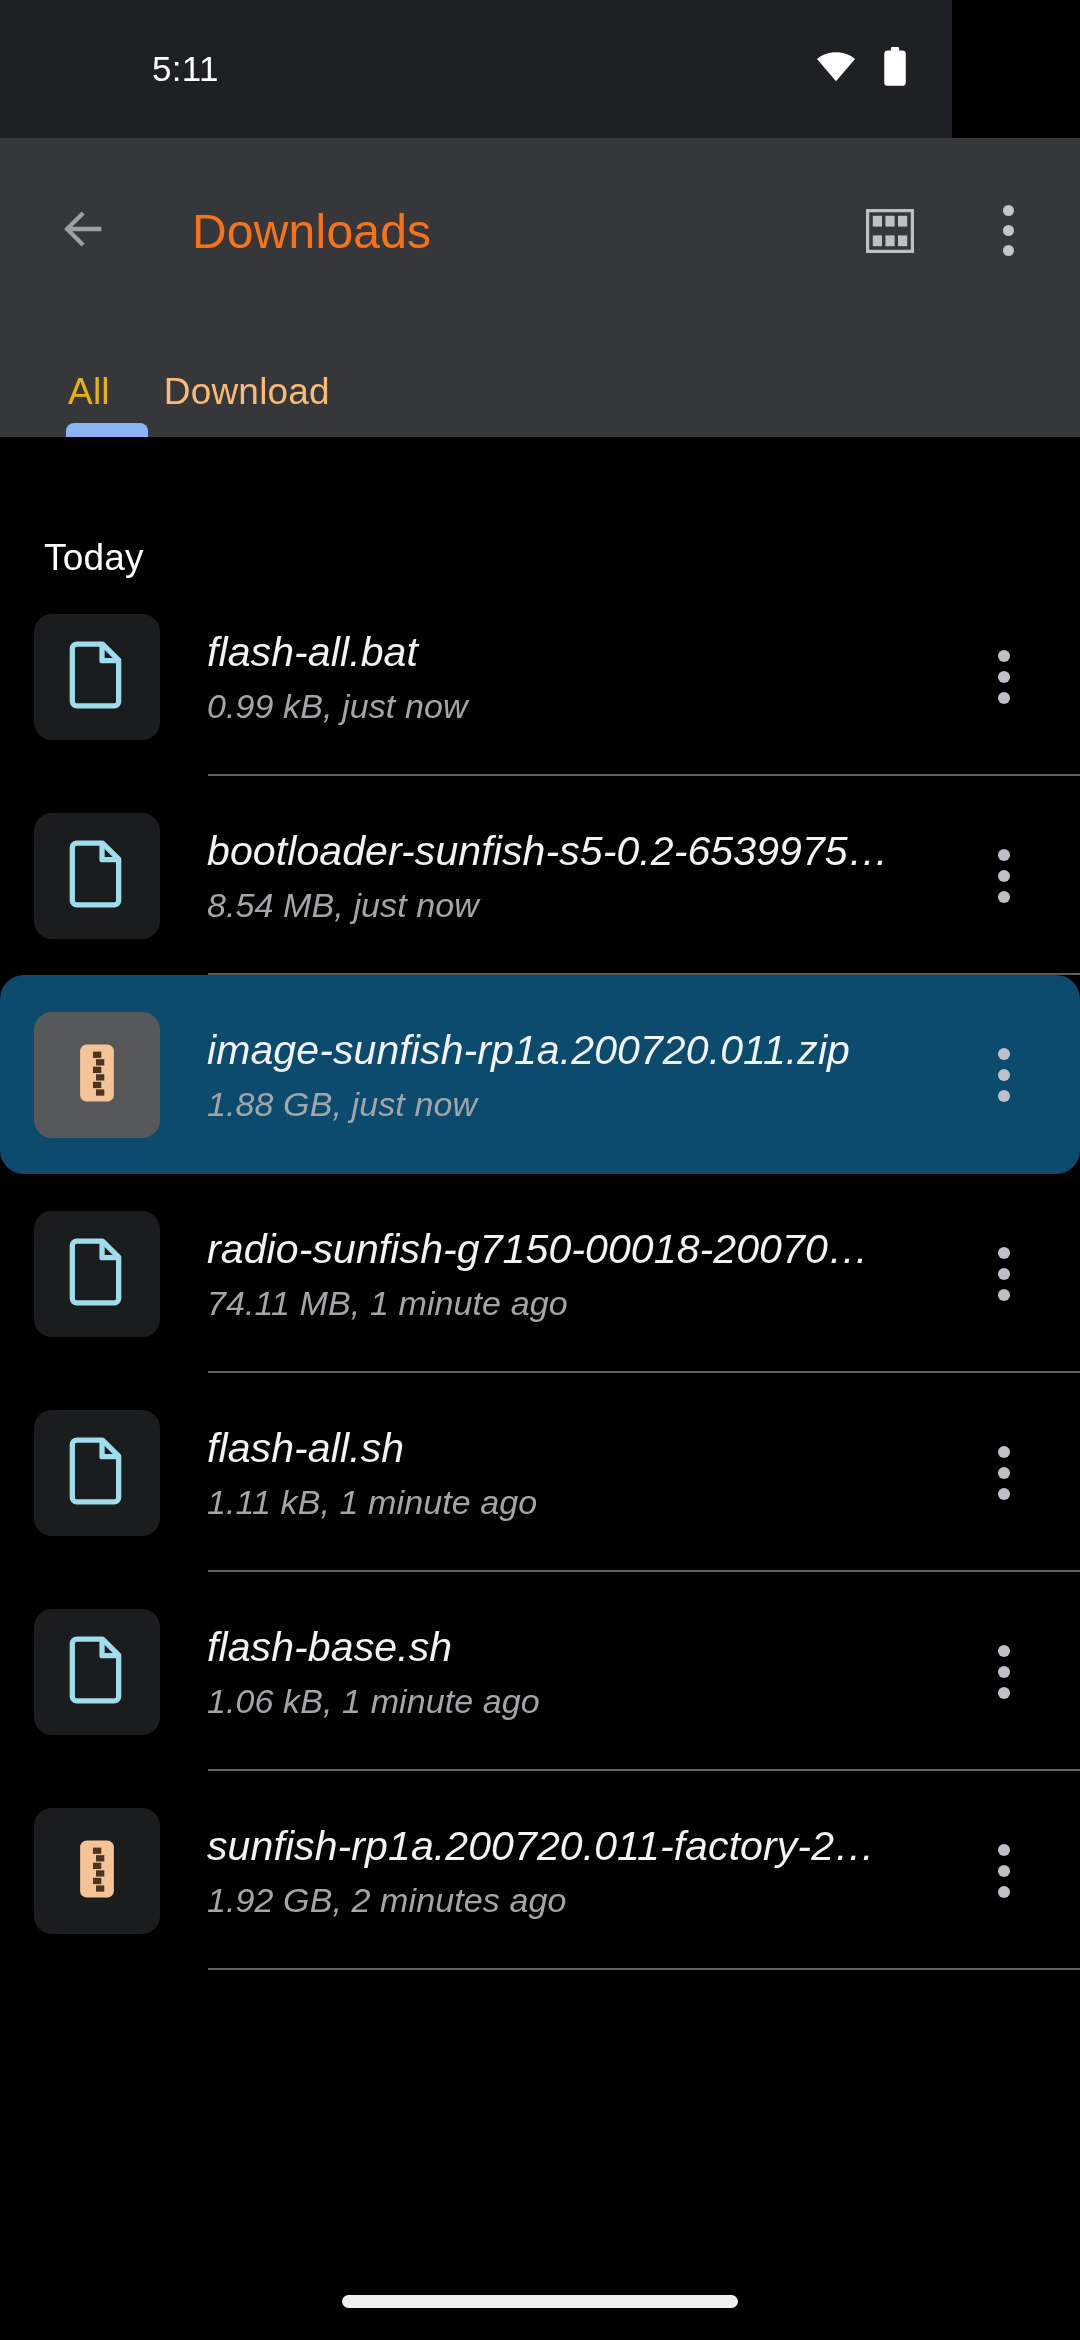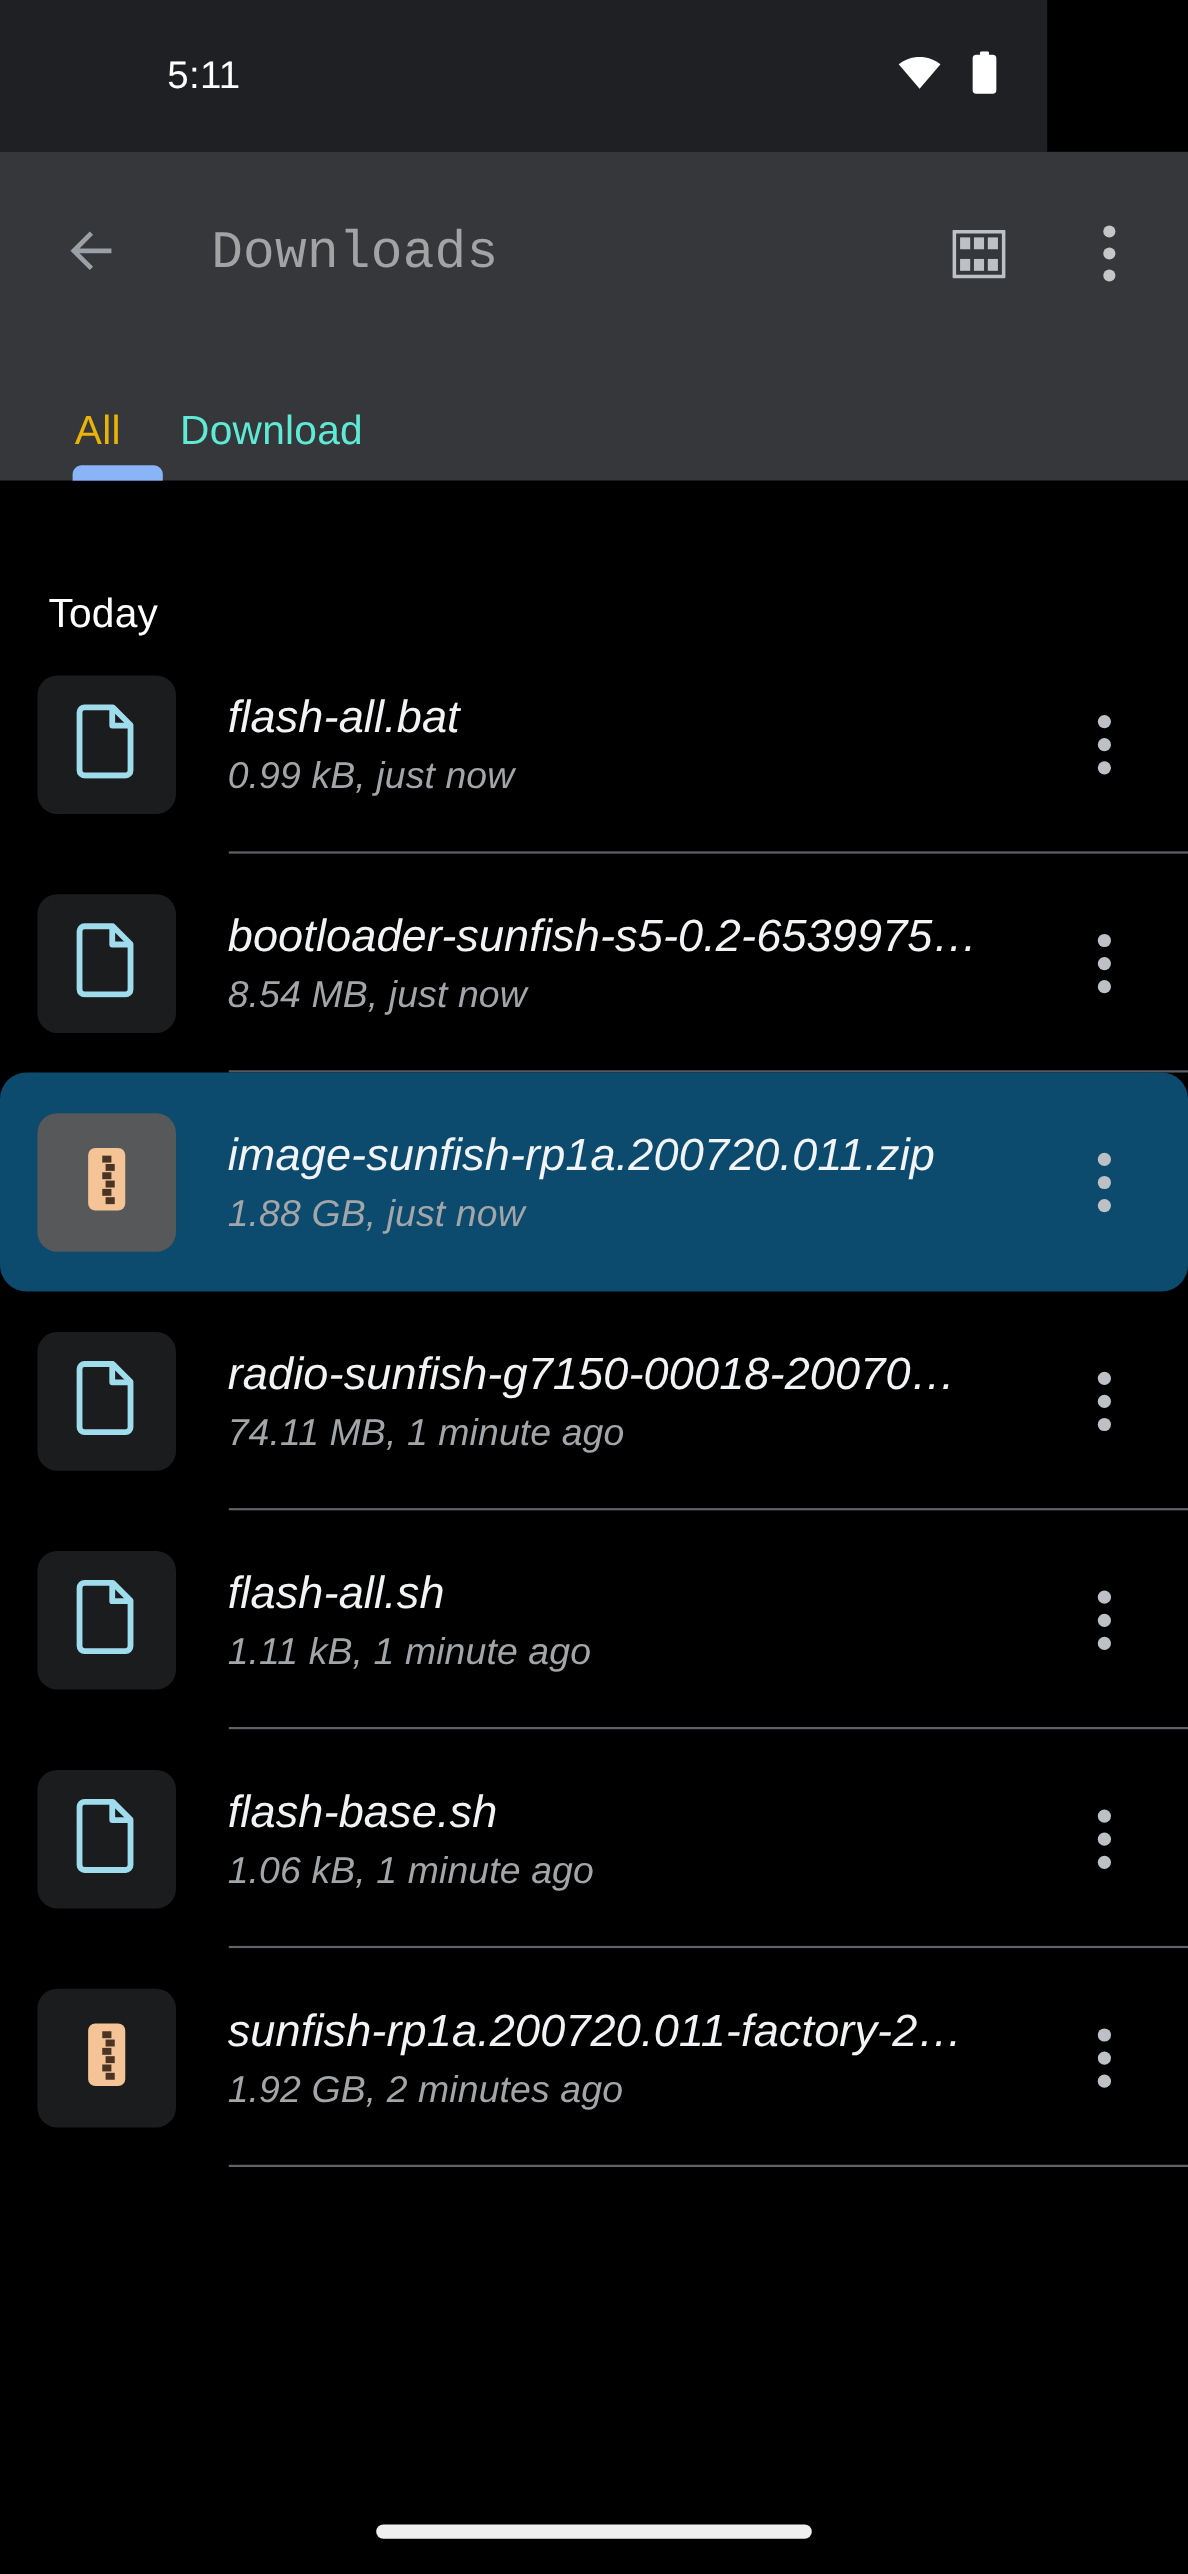--- a/index.html
+++ b/index.html
@@ -52,25 +52,24 @@
   }
   .back-btn {
     position:absolute; left:48px; top:50%;
     transform:translateY(-50%);
     width:72px; height:72px;
     display:flex; align-items:center; justify-content:center;
   }
   .appbar-title {
     position:absolute; left:192px; top:50%;
     transform:translateY(-50%);
-    color:#a3a3a3;
+    color:#f97316;
     font-size:48px;
     letter-spacing:0.2px;
     white-space:nowrap;
-    font-family:Liberation Mono, monospace;
   }
   .appbar-actions {
     position:absolute; right:34px; top:50%;
     transform:translateY(-50%);
     display:flex; align-items:center; gap:42px;
   }
   .action-btn {
     width:76px; height:76px;
     display:flex; align-items:center; justify-content:center;
   }
@@ -103,21 +102,21 @@
     padding-top:48px;
     white-space:nowrap;
   }
   .tab-all { padding-left:68px; padding-right:54px; }
   .tab-download { padding-left:0; padding-right:54px; }
   .tab-label {
     font-size:37px;
     letter-spacing:0.2px;
   }
   .tab.active .tab-label { color:#eab308;text-align:center; }
-  .tab.inactive .tab-label { color:#5eead4; }
+  .tab.inactive .tab-label { color:#fdba74; }
   .tab-indicator {
     position:absolute;
     left:66px;
     bottom:-8px;
     width:82px; height:22px;
     background:#8AB4F8;
     border-radius:8px 8px 0 0;
   }
 
   

